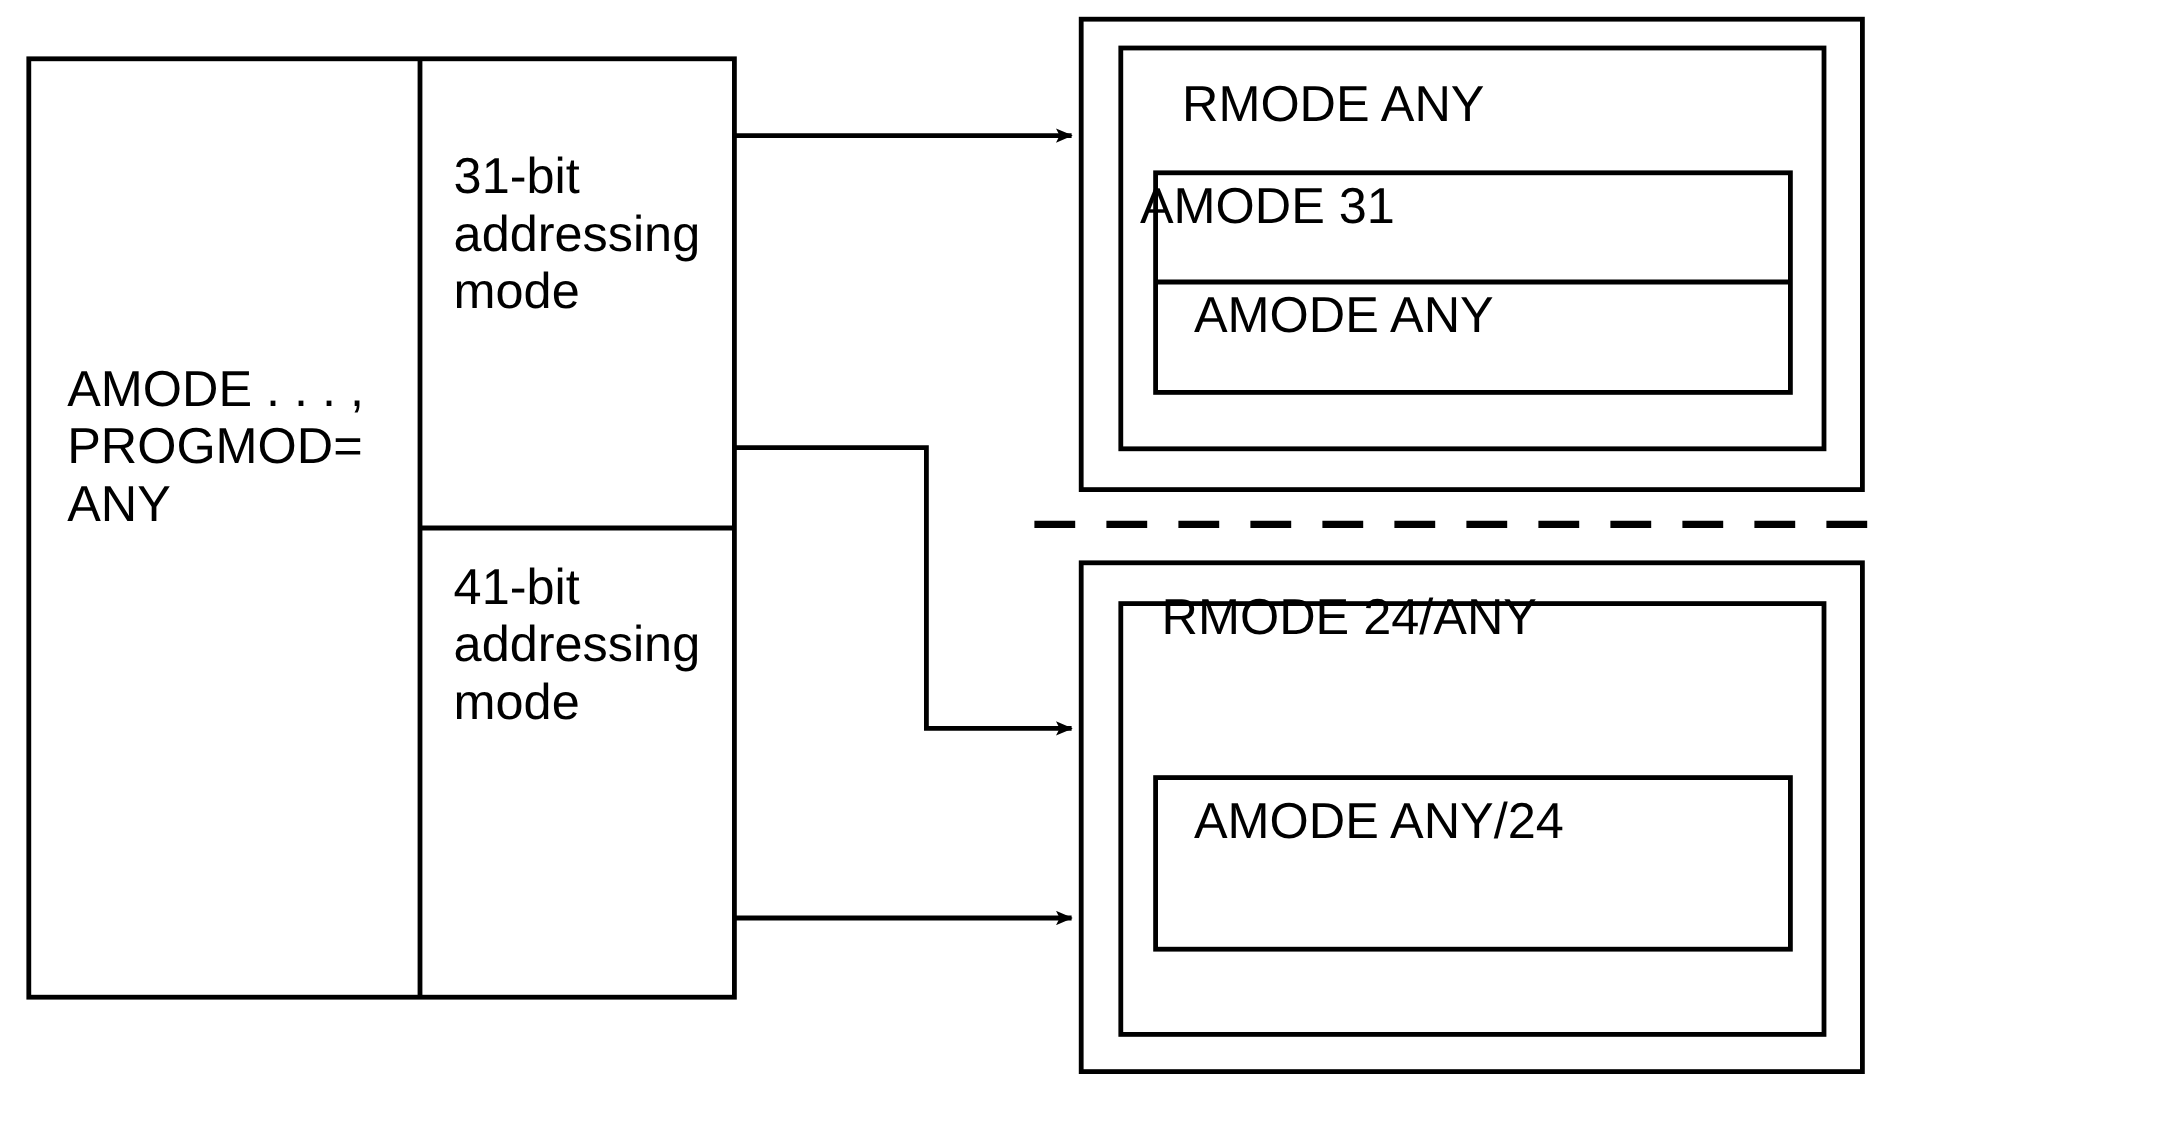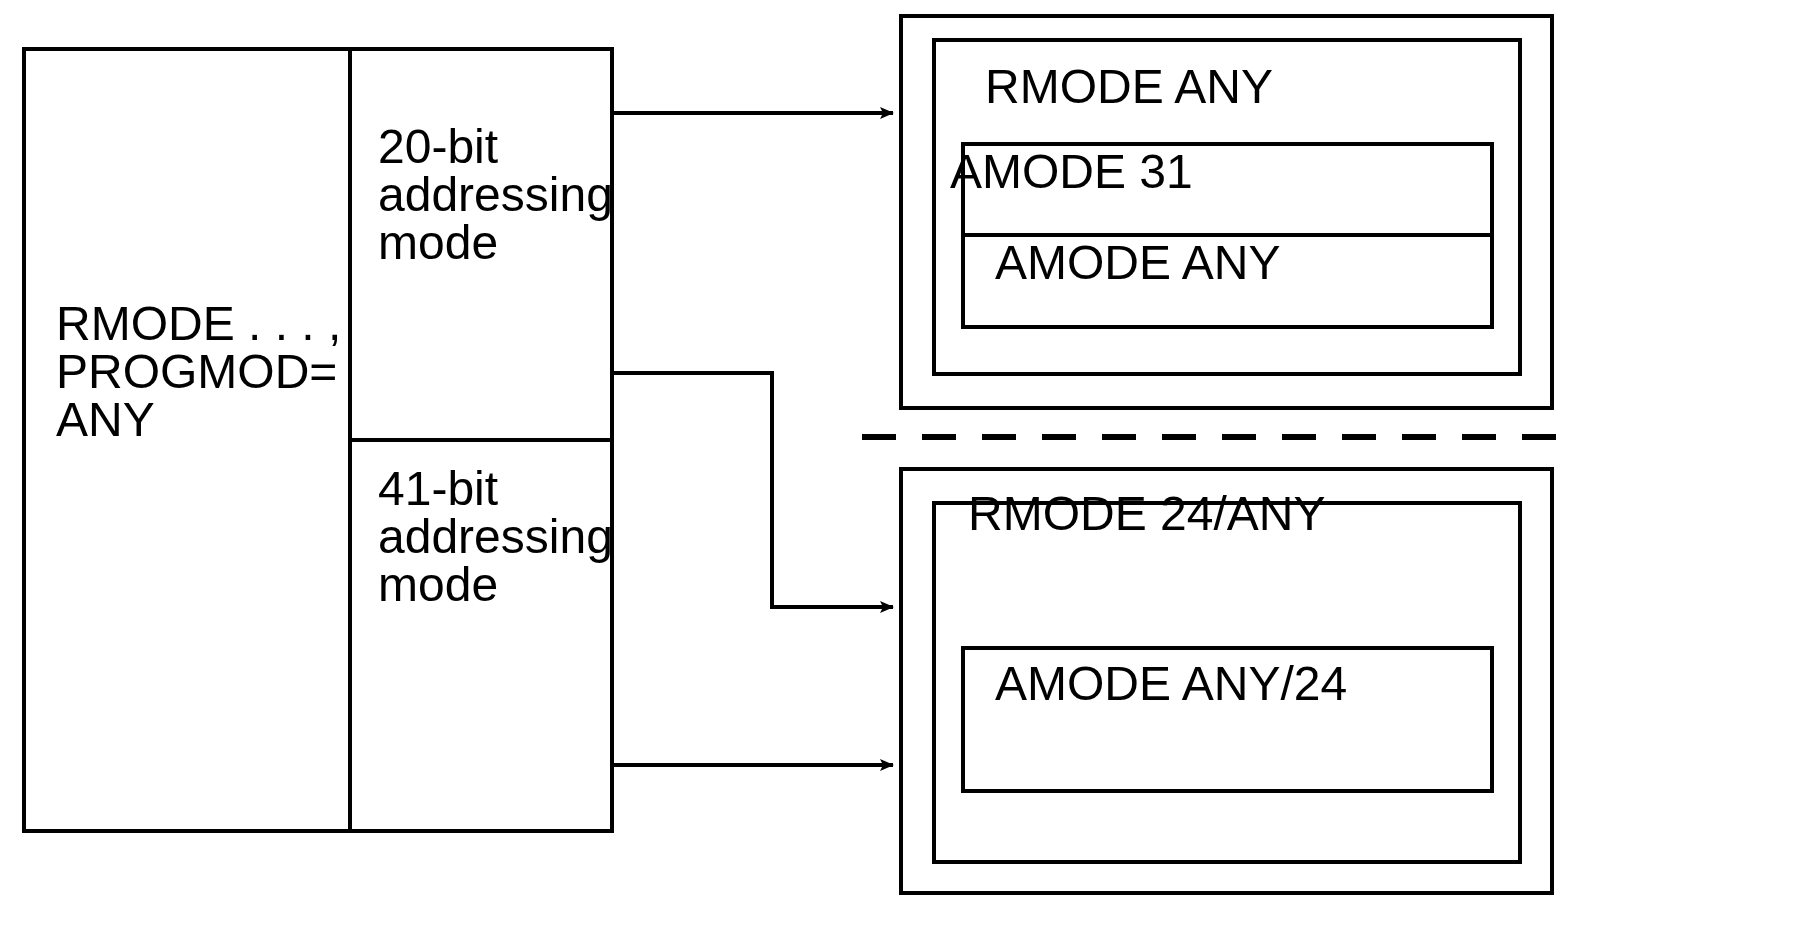--- a/index.html
+++ b/index.html
@@ -23,21 +23,21 @@
   #diagram-svg {
     position: absolute;
     left: 0;
     top: 0;
     width: 1798px;
     height: 934px;
   }
   .lbl {
     position: absolute;
     font-family: "Liberation Sans", sans-serif;
-    font-size: 48px;
+    font-size: 42px;
     line-height: 48px;
     color: #000000;
     white-space: pre;
     letter-spacing: 0px;
   }
   .lbl-multiline {
     white-space: pre-line;
   }
   #bind-label {
     left: 56px;
@@ -110,25 +110,25 @@
 
     <line x1="862" y1="437" x2="1578" y2="437" stroke="#000000" stroke-width="6" stroke-dasharray="34 26"></line>
 
     <g>
       <rect x="901" y="469" width="651" height="424" fill="#ffffff" stroke="#000000" stroke-width="4"></rect>
       <rect x="934" y="503" width="586" height="359" fill="#ffffff" stroke="#000000" stroke-width="4"></rect>
       <rect x="963" y="648" width="529" height="143" fill="#ffffff" stroke="#000000" stroke-width="4"></rect>
     </g>
   </svg>
 
-  <div class="lbl lbl-multiline" id="bind-label">RMODE . . . ,
+  <div class="lbl lbl-multiline" id="bind-label">AMODE . . . ,
 PROGMOD=
   ANY</div>
 
-  <div class="lbl lbl-multiline" id="mode31-label">20-bit
+  <div class="lbl lbl-multiline" id="mode31-label">31-bit
 addressing
 mode</div>
 
   <div class="lbl lbl-multiline" id="mode24-label">41-bit
 addressing
 mode</div>
 
   <div class="lbl" id="rmode-any-label">RMODE ANY</div>
 
   <div class="lbl" id="amode31-label">AMODE 31</div>

